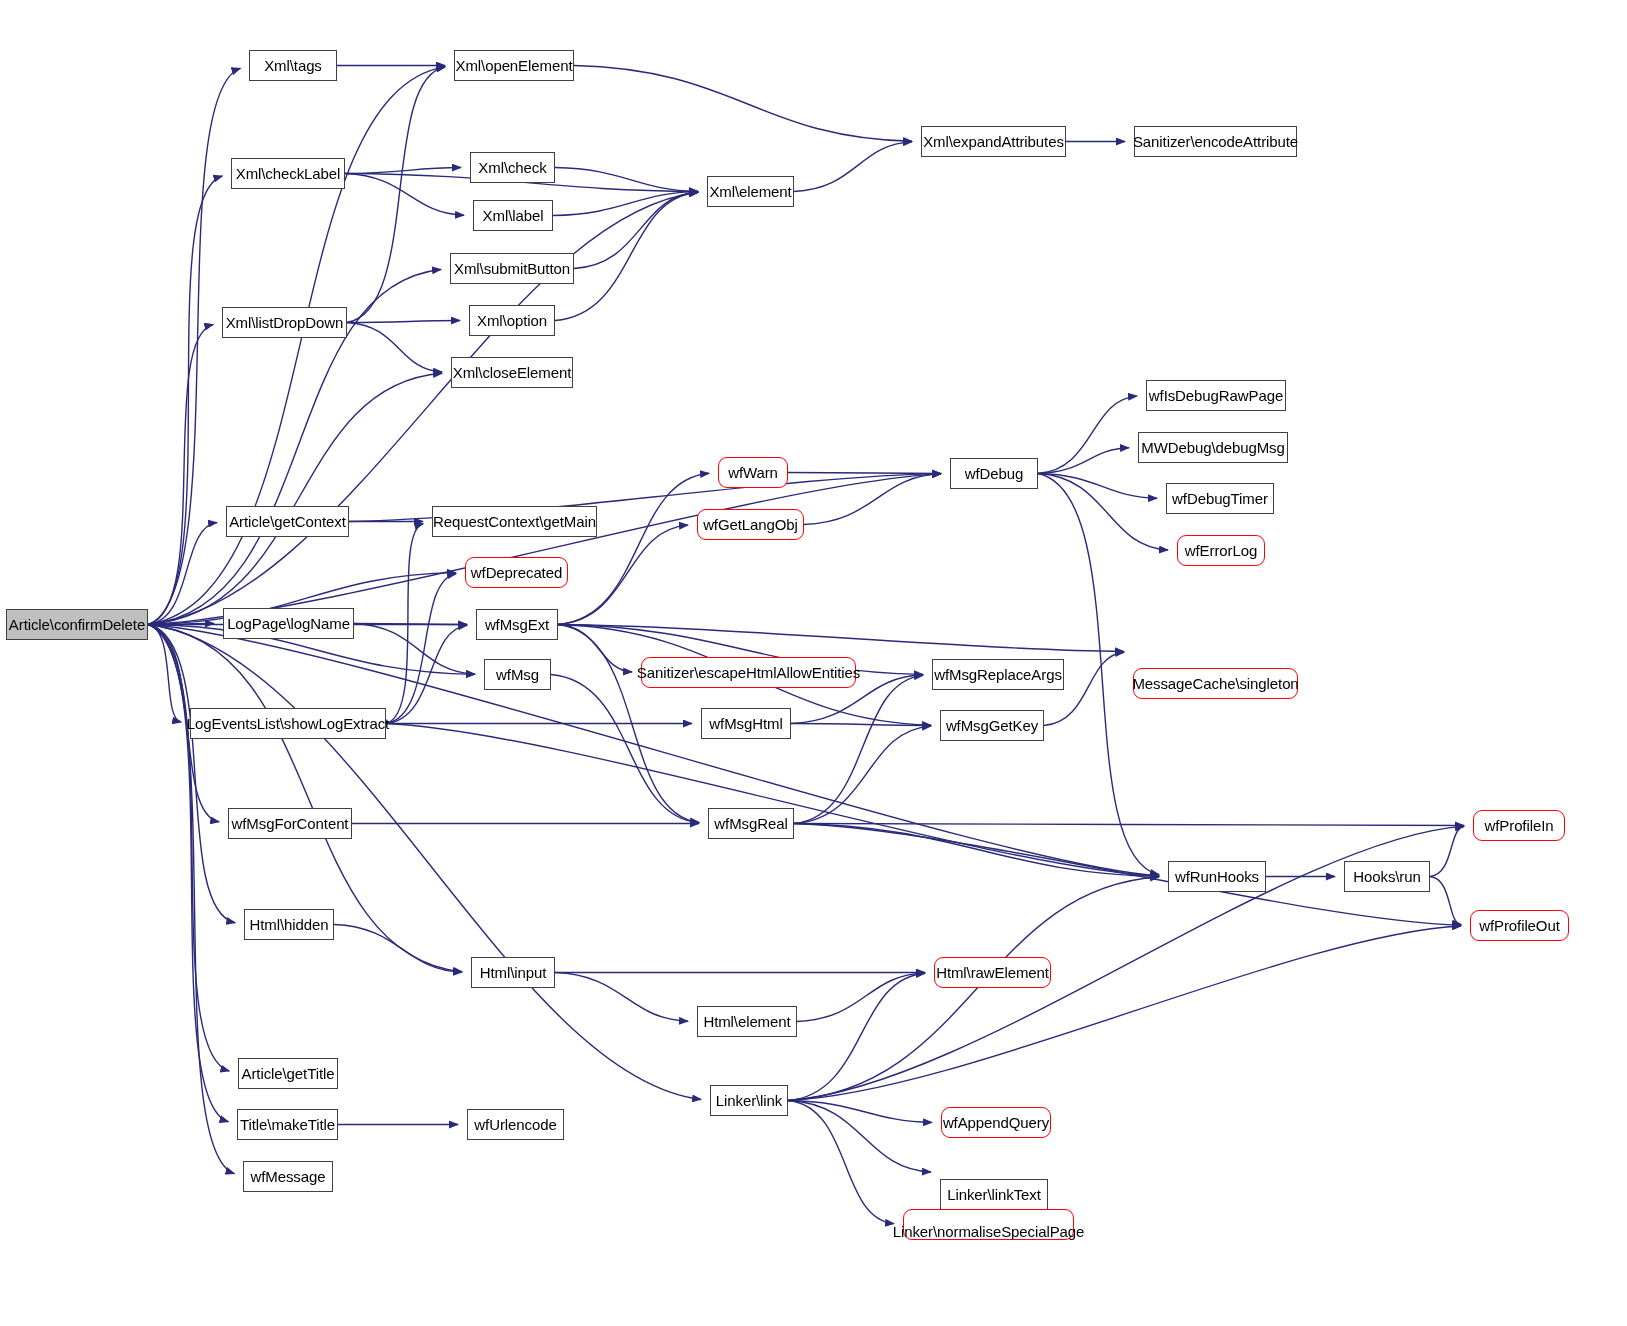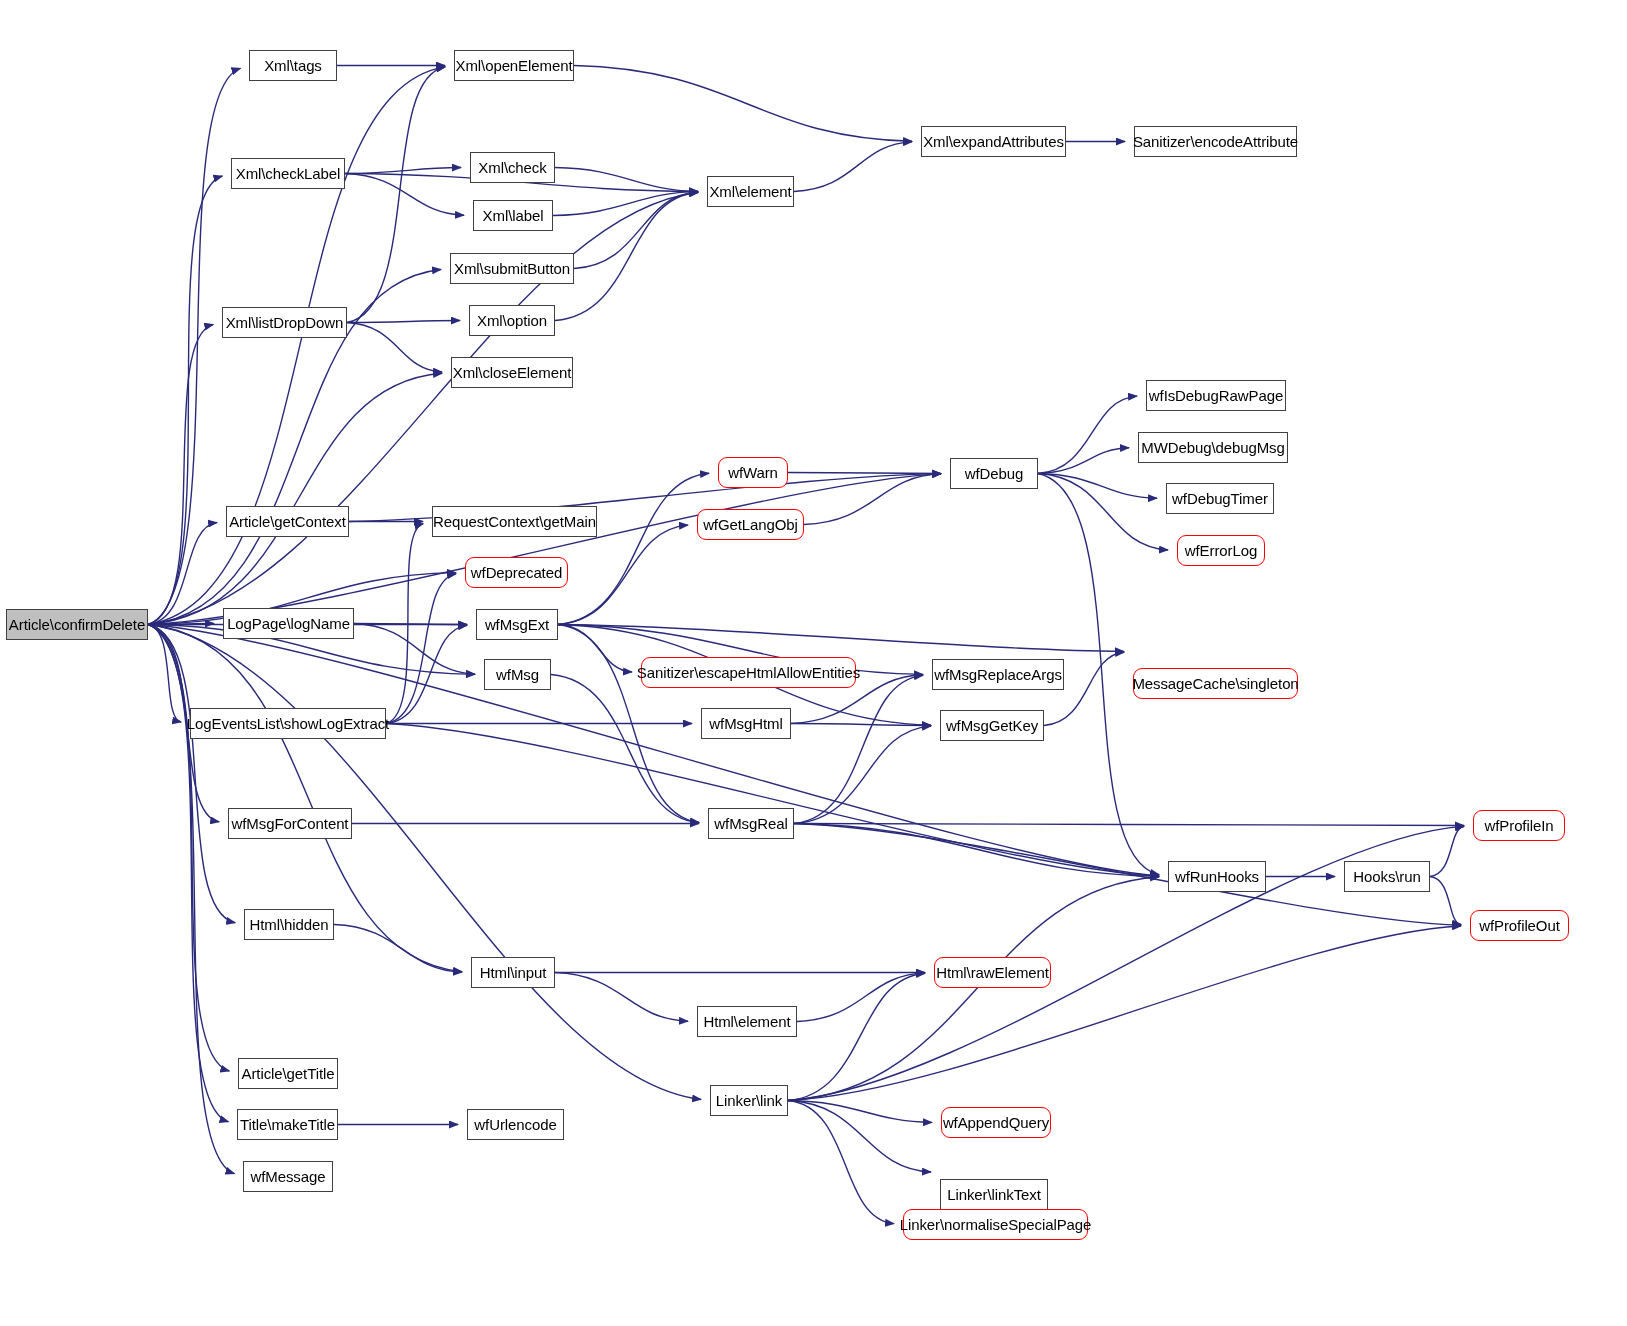--- a/index.html
+++ b/index.html
@@ -290,16 +290,16 @@
     </div>
     <div class="node red" style="left: 941px; top: 1107px; width: 110px;">
       <span class="lbl">wfAppendQuery</span>
     </div>
     <div class="node" style="left: 940px; top: 1157px; width: 108px; margin-top: 22px;">
       <span class="lbl">Linker\linkText</span>
     </div>
     <div class="node" style="left: 243px; top: 1161px; width: 90px;">
       <span class="lbl">wfMessage</span>
     </div>
-    <div class="node red" style="left: 903px; top: 1209px; width: 185px;">
+    <div class="node red" style="left: 903px; top: 1209px; width: 171px; align-items: flex-end;">
       <span class="lbl">Linker\normaliseSpecialPage</span>
     </div>
   </div>
 
 </body></html>

